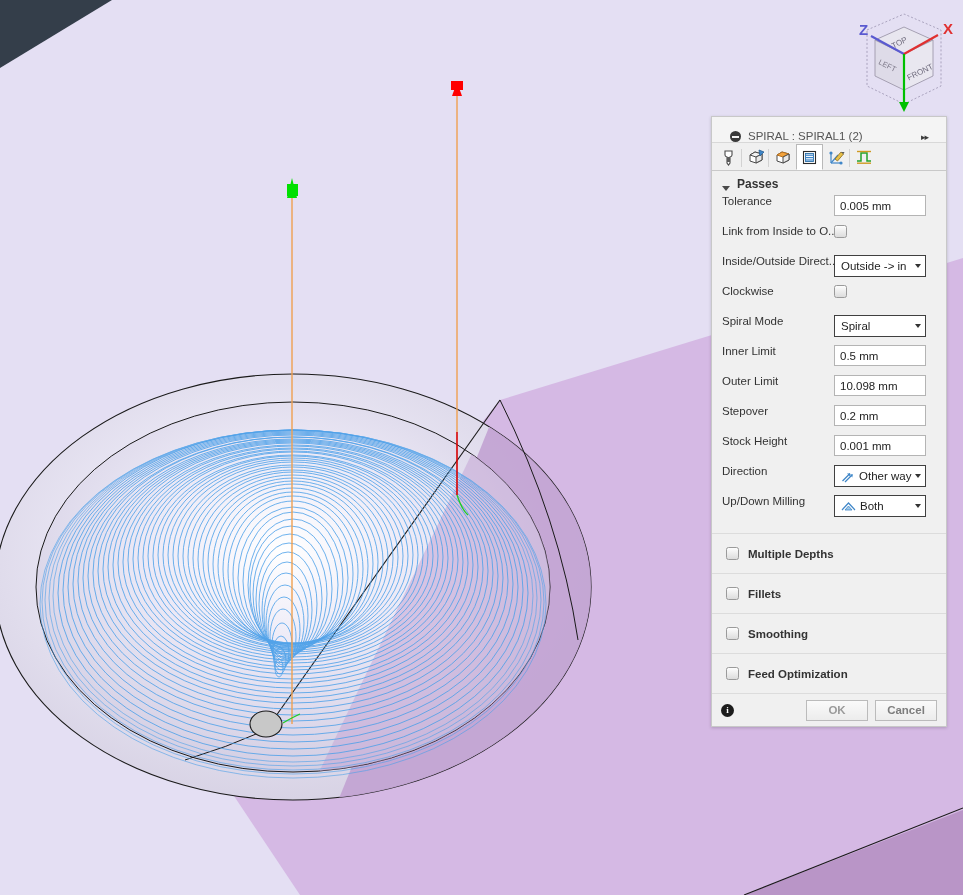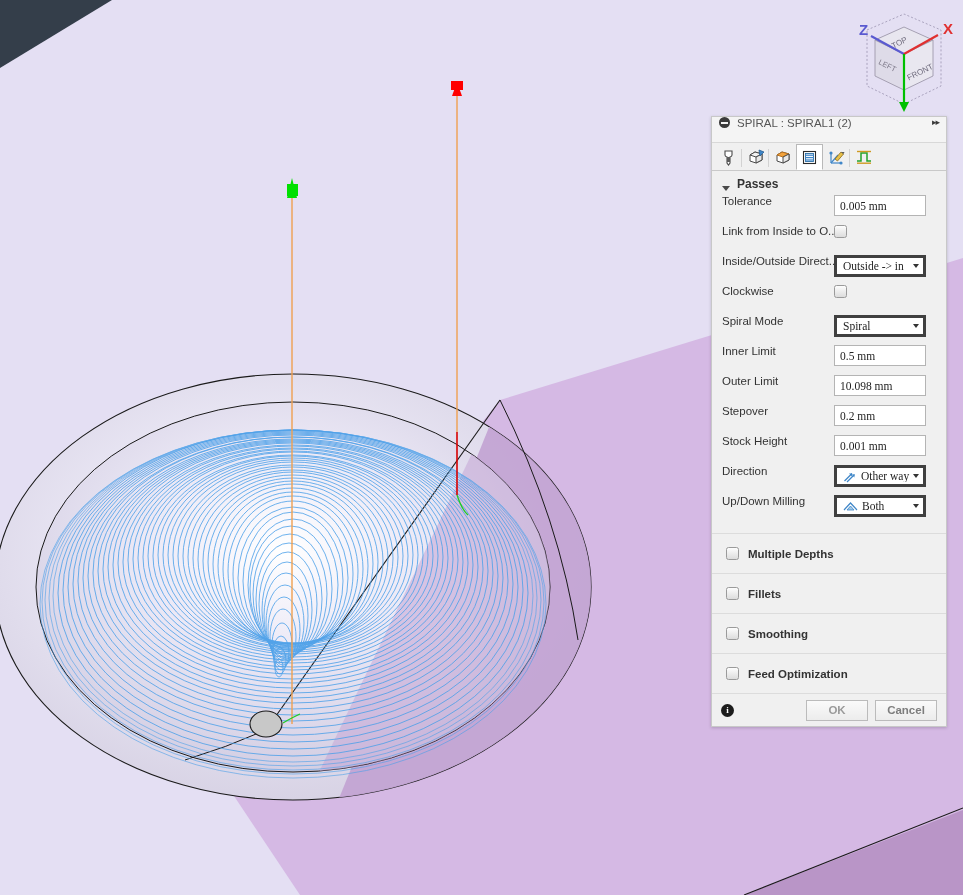--- a/index.html
+++ b/index.html
@@ -38,22 +38,22 @@
     width: 234px;
     background: #f0f0f0;
     border: 1px solid #c8c8c8;
     box-shadow: 0 1px 3px rgba(0,0,0,0.18);
     font-size: 11.5px;
     color: #2f2f2f;
   }
   .panel-title {
     height: 26px;
     display: flex;
-    align-items: flex-start;
-    padding: 0 7px;
+    align-items: flex-end;
+    padding: 0 18px;
     background: #f4f4f4;
     border-bottom: 1px solid #d8d8d8;
     box-sizing: border-box;
   }
   .title-collapse {
     width: 11px; height: 11px;
     border-radius: 50%;
     background: #3a3a3a;
     position: relative;
     margin-right: 7px;
@@ -137,41 +137,41 @@
     box-sizing: border-box;
   }
   .row .lbl {
     width: 112px;
     flex: 0 0 112px;
     font-size: 11.5px;
     color: #333;
     white-space: nowrap;
     overflow: hidden;
   }
-  .ctl { flex: 1 1 auto; display: flex; align-items: center; font-family: Liberation Serif, serif; }
+  .ctl { flex: 1 1 auto; display: flex; align-items: center; }
 
   .textbox {
     width: 92px;
     height: 21px;
     line-height: 21px;
     background: #ffffff;
     border: 1px solid #b4b4b4;
     box-sizing: border-box;
     padding: 0 5px;
     font-size: 11.5px;
     color: #222;
     white-space: nowrap;
     overflow: hidden;
   }
 
   .dropdown {
     width: 92px;
     height: 22px;
     background: #fff;
-    border: 3px solid #404040;
+    border: 1px solid #404040;
     box-sizing: border-box;
     display: flex;
     align-items: center;
     padding: 0 4px 0 6px;
     font-size: 11.5px;
     color: #222;
   }
   .dropdown .dd-ico { margin-right: 4px; display:flex; align-items:center; flex:0 0 auto;}
   .dropdown .dd-text { flex: 1 1 auto; white-space: nowrap; overflow: hidden; }
   .dd-arrow {

